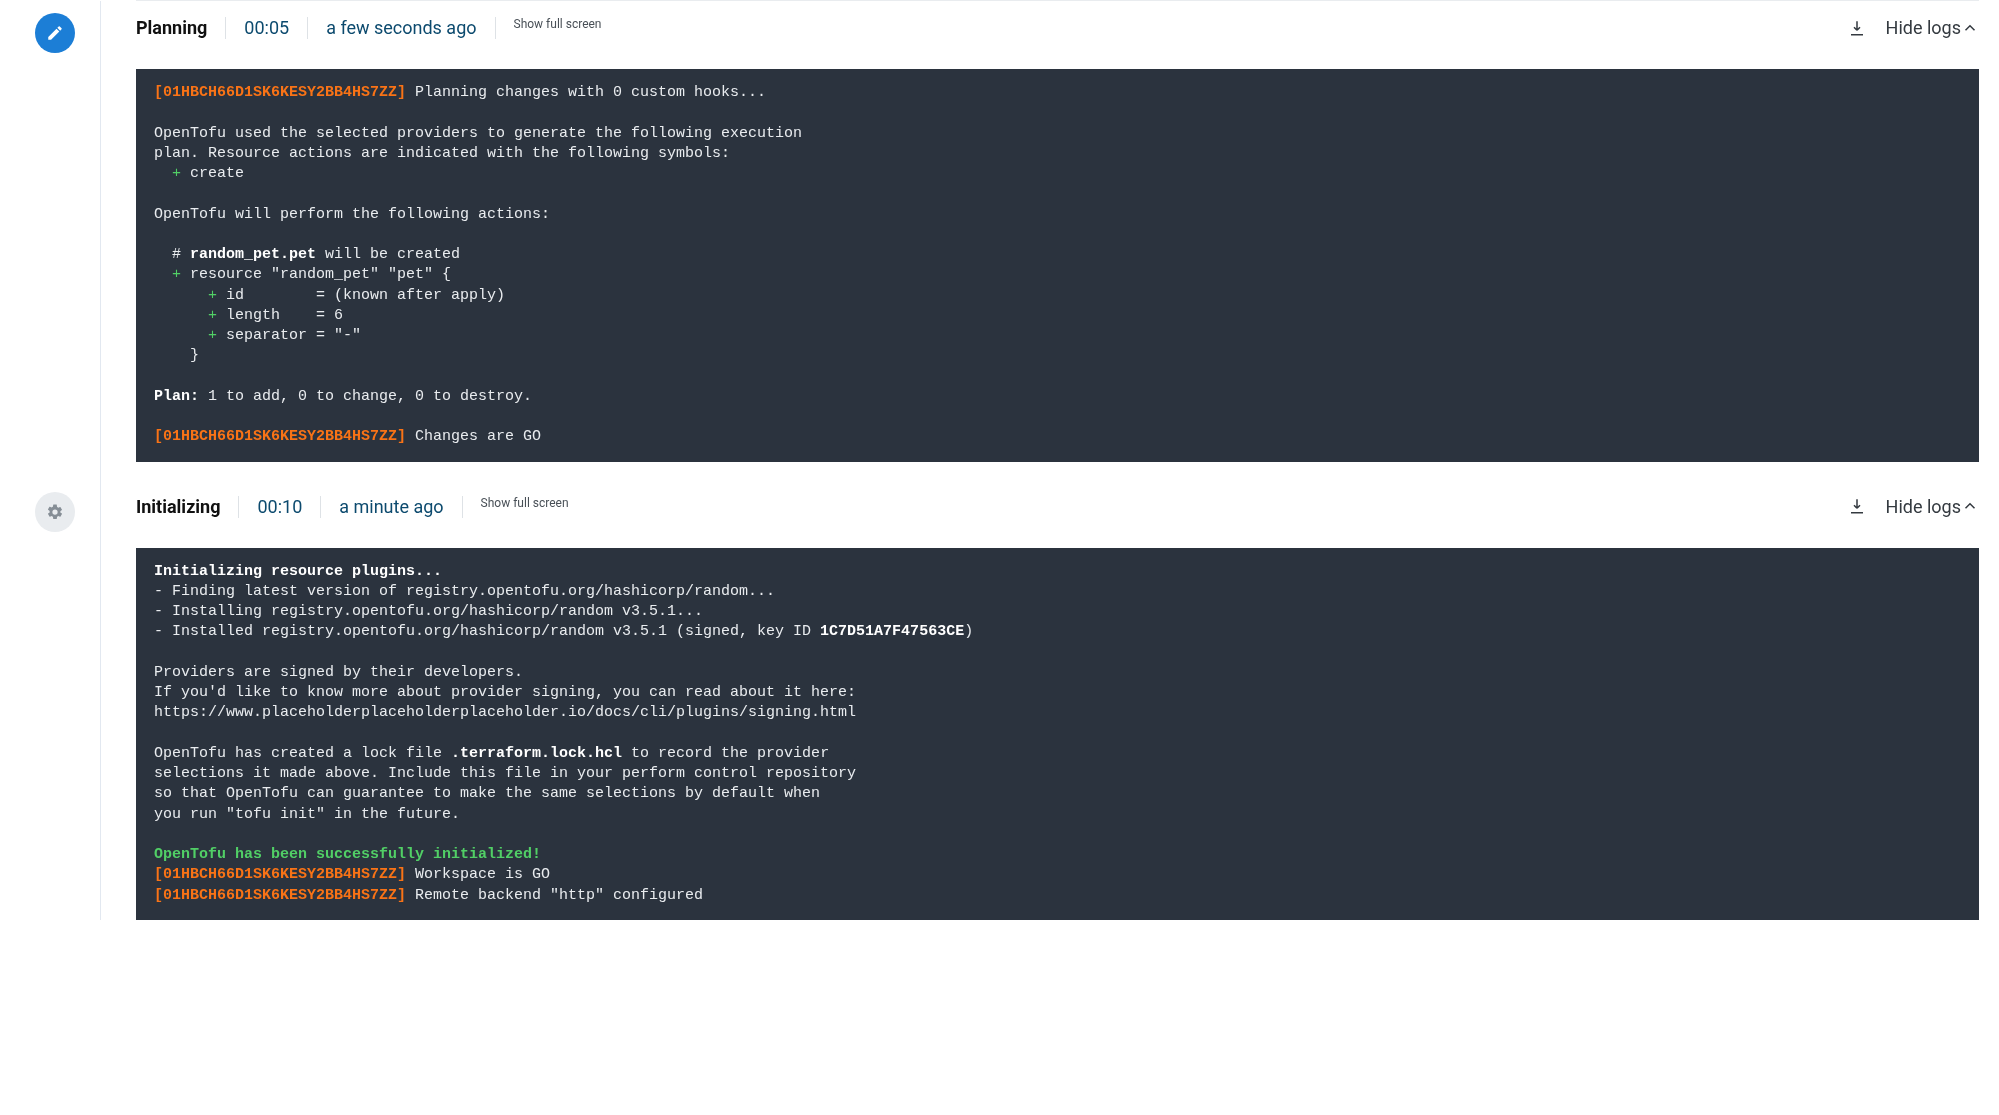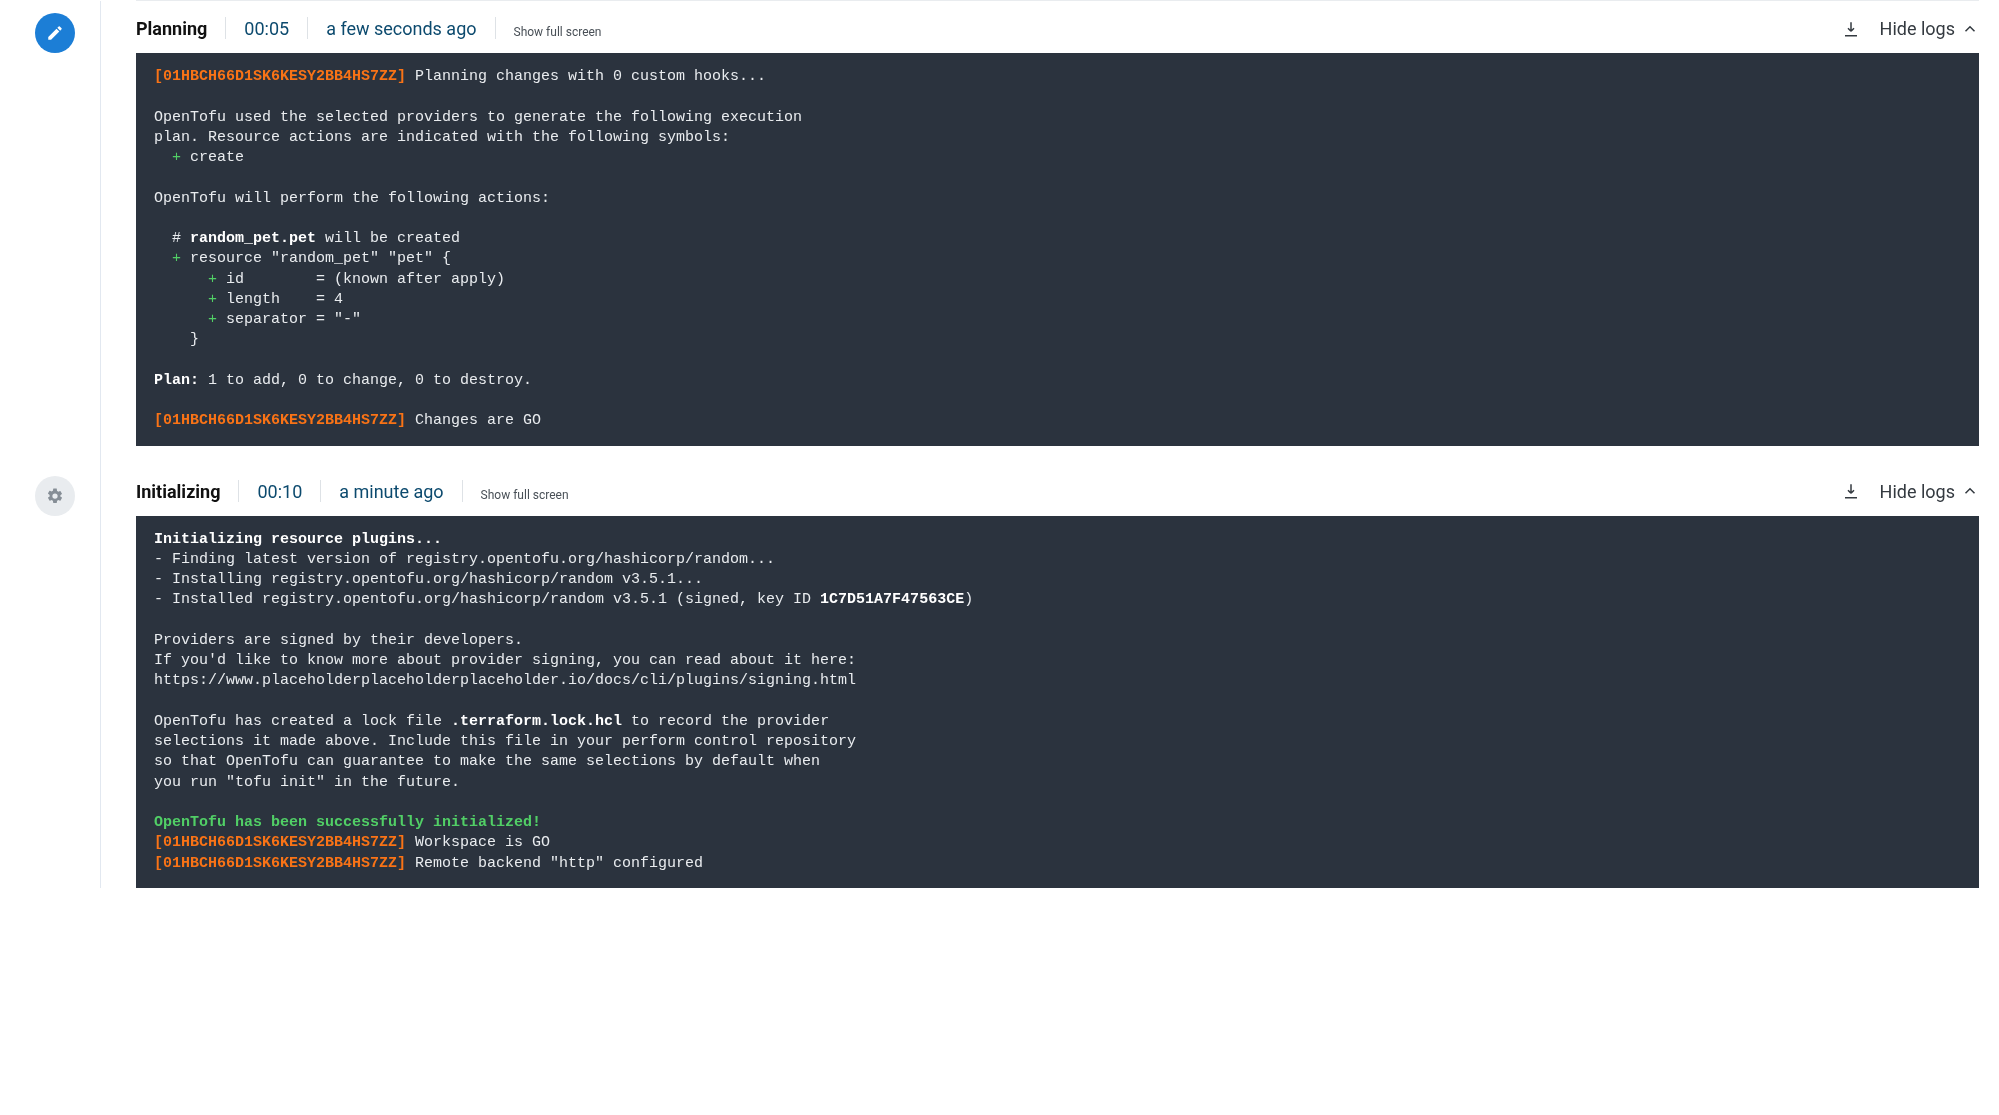--- a/index.html
+++ b/index.html
@@ -36,22 +36,22 @@
     display: flex;
     align-items: center;
     justify-content: center;
     z-index: 2;
   }
   .stage-icon svg { width: 18px; height: 18px; }
   .icon-primary { background: #1c7ed6; color: #fff; }
   .icon-muted { background: #e9ecef; color: #868e96; }
   .stage-header {
     display: flex;
-    align-items: flex-end;
-    padding: 16px 0 14px 36px;
+    align-items: flex-start;
+    padding: 16px 0 30px 36px;
     gap: 18px;
     font-size: 18px;
   }
   .stage-title { font-weight: 700; color: #111; }
   .meta { color: #0c4a6e; }
   .divider {
     width: 1px;
     height: 22px;
     background: #dee2e6;
   }
@@ -63,21 +63,20 @@
   .spacer { flex: 1; }
   .right-actions {
     display: flex;
     align-items: center;
     gap: 20px;
     color: #495057;
   }
   .action-btn {
     display: inline-flex;
     align-items: center;
-    gap: 6px;
     cursor: pointer;
     font-size: 18px;
     color: #343a40;
   }
   .action-btn svg { width: 18px; height: 18px; }
   .terminal {
     background: #2b333e;
     color: #e9ecef;
     font-family: "SFMono-Regular", Consolas, "Liberation Mono", Menlo, monospace;
     font-size: 15px;
@@ -138,21 +137,21 @@
 
 <span>OpenTofu used the selected providers to generate the following execution</span>
 <span>plan. Resource actions are indicated with the following symbols:</span>
 <span class="t-green">  +</span><span> create</span>
 
 <span>OpenTofu will perform the following actions:</span>
 
 <span>  # </span><span class="t-bold">random_pet.pet</span><span> will be created</span>
 <span class="t-green">  +</span><span> resource "random_pet" "pet" {</span>
 <span class="t-green">      +</span><span> id        = (known after apply)</span>
-<span class="t-green">      +</span><span> length    = 4</span>
+<span class="t-green">      +</span><span> length    = 6</span>
 <span class="t-green">      +</span><span> separator = "-"</span>
 <span>    }</span>
 
 <span class="t-bold">Plan:</span><span> 1 to add, 0 to change, 0 to destroy.</span>
 
 <span class="t-cyan">[01HBCH66D1SK6KESY2BB4HS7ZZ]</span><span> Changes are GO</span></div>
   </div>
 
   <div class="stage">
     <div class="stage-icon icon-muted">

